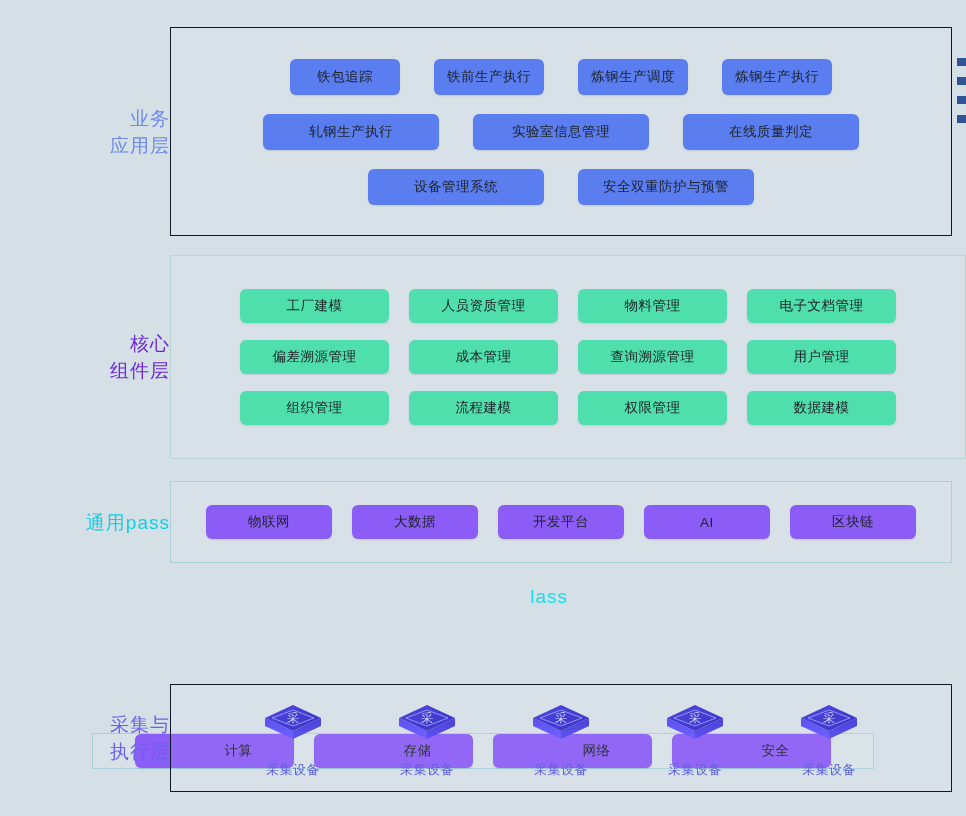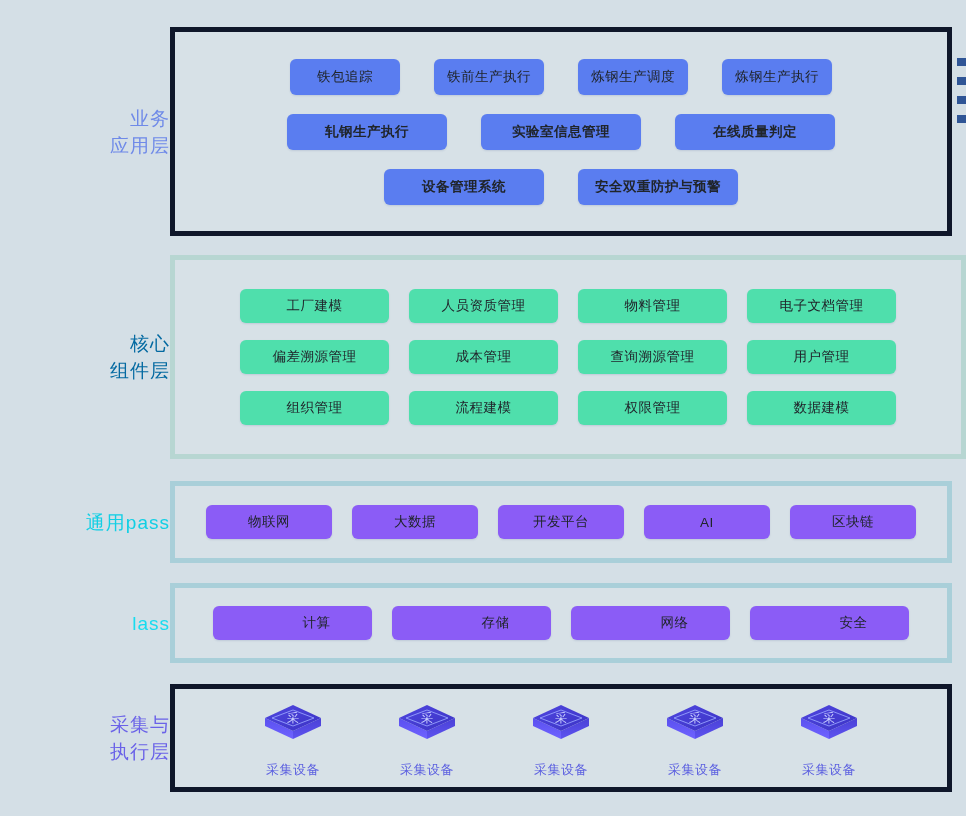--- a/index.html
+++ b/index.html
@@ -36,29 +36,29 @@
     flex: 0 0 150px;
     text-align: right;
     font-size: 19px;
     line-height: 27px;
     letter-spacing: 1px;
     white-space: pre-line;
     font-weight: 400;
     margin-left: 20px;
   }
   .layer-label.blue   { color: #6f8ae8; }
-  .layer-label.green  { color: #0369a1; }
+  .layer-label.green  { color: #6d28d9; }
   .layer-label.cyan   { color: #12cfe4; }
   .layer-label.cyan2  { color: #18dcef; }
   .layer-label.indigo { color: #6a62e8; }
 
   .panel {
     position: relative;
     box-sizing: border-box;
-    border: 5px solid #0f172a;
+    border: 1px solid #0f172a;
     background: rgba(255,255,255,0.07);
   }
   .panel.green-border { border-color: #b7d6d2; }
   .panel.cyan-border  { border-color: #a9cfd9; }
 
   .panel-inner {
     display: flex;
     flex-direction: column;
     justify-content: center;
     height: 100%;
@@ -86,38 +86,38 @@
   .chip.cyan  { background: #8b5cf6; }
 
   
   #sec-business { left: 0; top: 27px; width: 966px; height: 209px; }
   #sec-business .panel { width: 782px; height: 209px; }
   #sec-business .chip-row { gap: 0; }
   #sec-business .r1 { margin-bottom: 19px; }
   #sec-business .r2 { margin-bottom: 19px; }
   #sec-business .r1 .chip { width: 110px; height: 36px; margin: 0 17px; }
   #sec-business .r2 .chip,
-  #sec-business .r3 .chip { width: 160px; height: 36px; margin: 0 17px; font-weight: bold; }
+  #sec-business .r3 .chip { width: 176px; height: 36px; margin: 0 17px; }
 
   
   #sec-core { left: 0; top: 255px; width: 966px; height: 204px; }
   #sec-core .panel { width: 924px; height: 204px; }
   #sec-core .chip-row { margin-bottom: 17px; }
   #sec-core .chip-row:last-child { margin-bottom: 0; }
   #sec-core .chip { width: 149px; height: 34px; margin: 0 10px; }
 
   
   #sec-paas { left: 0; top: 481px; width: 966px; height: 82px; }
   #sec-paas .panel { width: 782px; height: 82px; }
   #sec-paas .chip { width: 126px; height: 34px; margin: 0 10px; }
 
   
-  #sec-iaas { left: 0; top: 583px; width: 966px; height: 80px; }
+  #sec-iaas { left: 0; top: 583px; width: 966px; height: 80px; flex-direction: column; }
   #sec-iaas .panel { width: 782px; height: 80px; }
-  #sec-iaas .chip { width: 159px; height: 34px; margin: 8px 10px; padding-left: 48px; }
+  #sec-iaas .chip { width: 159px; height: 34px; margin: 0 10px; padding-left: 48px; }
 
   
   #sec-device { left: 0; top: 684px; width: 966px; height: 108px; }
   #sec-device .panel { width: 782px; height: 108px; }
   #sec-device .dev-row {
     display: flex;
     justify-content: center;
     align-items: flex-end;
   }
   .device {

